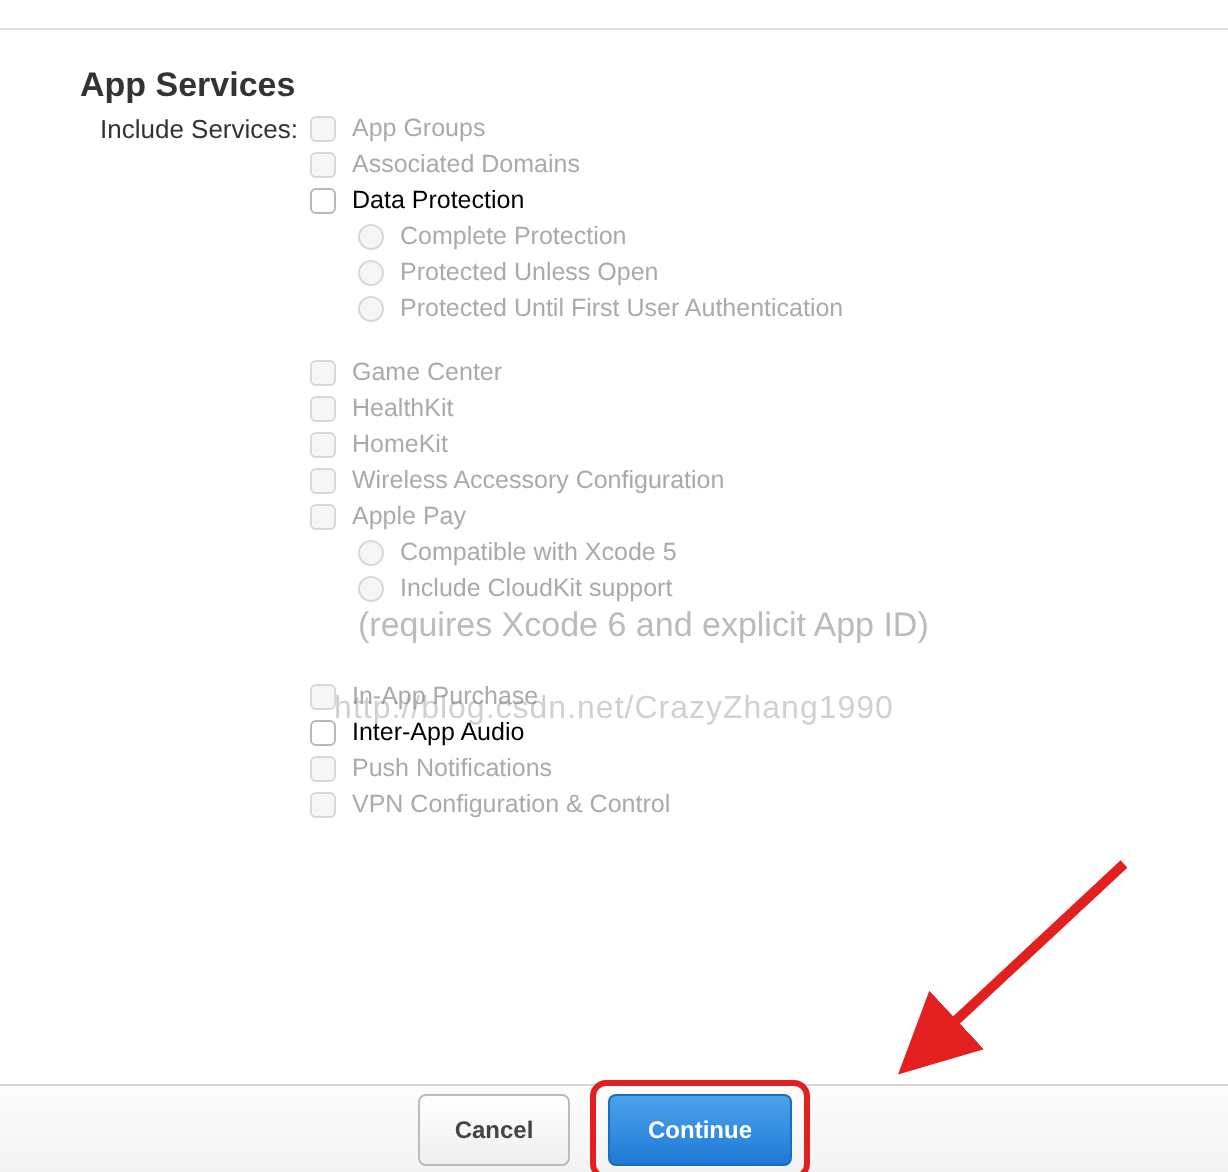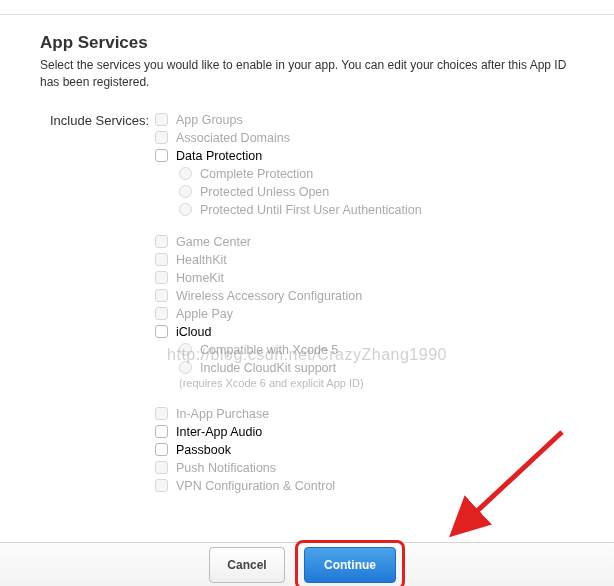--- a/index.html
+++ b/index.html
@@ -79,21 +79,21 @@
       color: #000;
       font-weight: 500;
     }
     .sub {
       margin-left: 24px;
     }
     .gap {
       height: 14px;
     }
     .sub-note {
-      font-size: 11px;
+      font-size: 17px;
       color: #bbb;
       margin-left: 24px;
       margin-top: -2px;
       margin-bottom: 4px;
     }
     .watermark {
       position: absolute;
       top: 346px;
       left: 50%;
       transform: translateX(-50%);
@@ -145,21 +145,20 @@
     .arrow {
       position: absolute;
       pointer-events: none;
     }
   </style>
 </head>
 <body>
 
 <div class="content">
   <div class="title">App Services</div>
-  <div class="subtitle">Select the services you would like to enable in your app. You can edit your choices after this App ID has been registered.</div>
 
   <div class="form-row">
     <div class="form-label">Include Services:</div>
     <div class="services-list">
 
       <div class="svc">
         <span class="chk disabled"></span>
         <span class="svc-label dim">App Groups</span>
       </div>
       <div class="svc">
@@ -198,47 +197,39 @@
         <span class="svc-label dim">HomeKit</span>
       </div>
       <div class="svc">
         <span class="chk disabled"></span>
         <span class="svc-label dim">Wireless Accessory Configuration</span>
       </div>
       <div class="svc">
         <span class="chk disabled"></span>
         <span class="svc-label dim">Apple Pay</span>
       </div>
-      <div class="svc">
-        <span class="chk"></span>
-        <span class="svc-label strong">iCloud</span>
-      </div>
       <div class="svc sub">
         <span class="chk round disabled"></span>
         <span class="svc-label dim">Compatible with Xcode 5</span>
       </div>
       <div class="svc sub">
         <span class="chk round disabled"></span>
         <span class="svc-label dim">Include CloudKit support</span>
       </div>
       <div class="sub-note">(requires Xcode 6 and explicit App ID)</div>
 
       <div class="gap"></div>
 
       <div class="svc">
         <span class="chk disabled"></span>
         <span class="svc-label dim">In-App Purchase</span>
       </div>
       <div class="svc">
         <span class="chk"></span>
         <span class="svc-label strong">Inter-App Audio</span>
-      </div>
-      <div class="svc">
-        <span class="chk"></span>
-        <span class="svc-label strong">Passbook</span>
       </div>
       <div class="svc">
         <span class="chk disabled"></span>
         <span class="svc-label dim">Push Notifications</span>
       </div>
       <div class="svc">
         <span class="chk disabled"></span>
         <span class="svc-label dim">VPN Configuration &amp; Control</span>
       </div>
 

